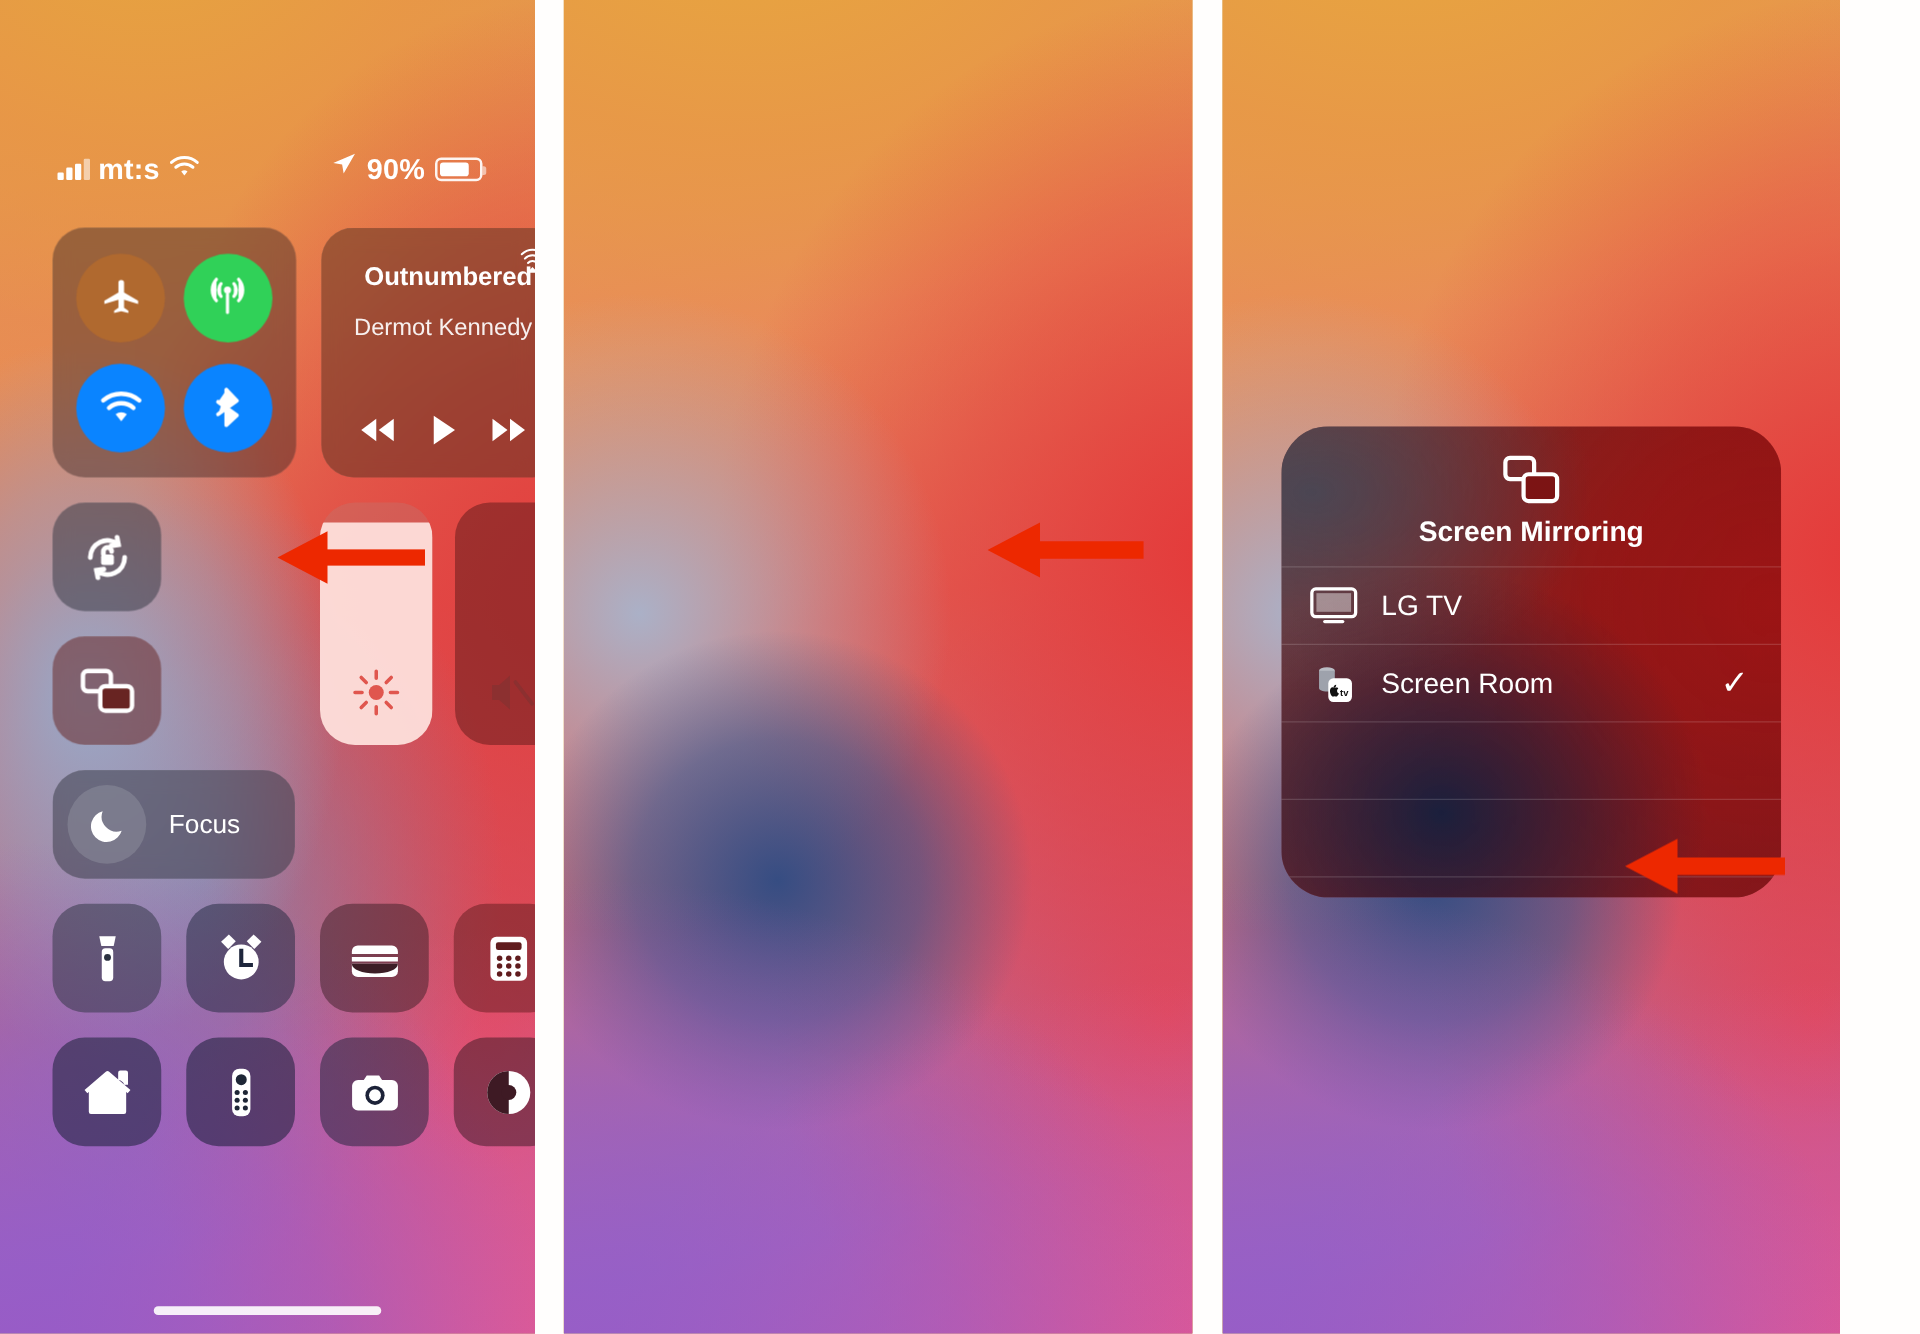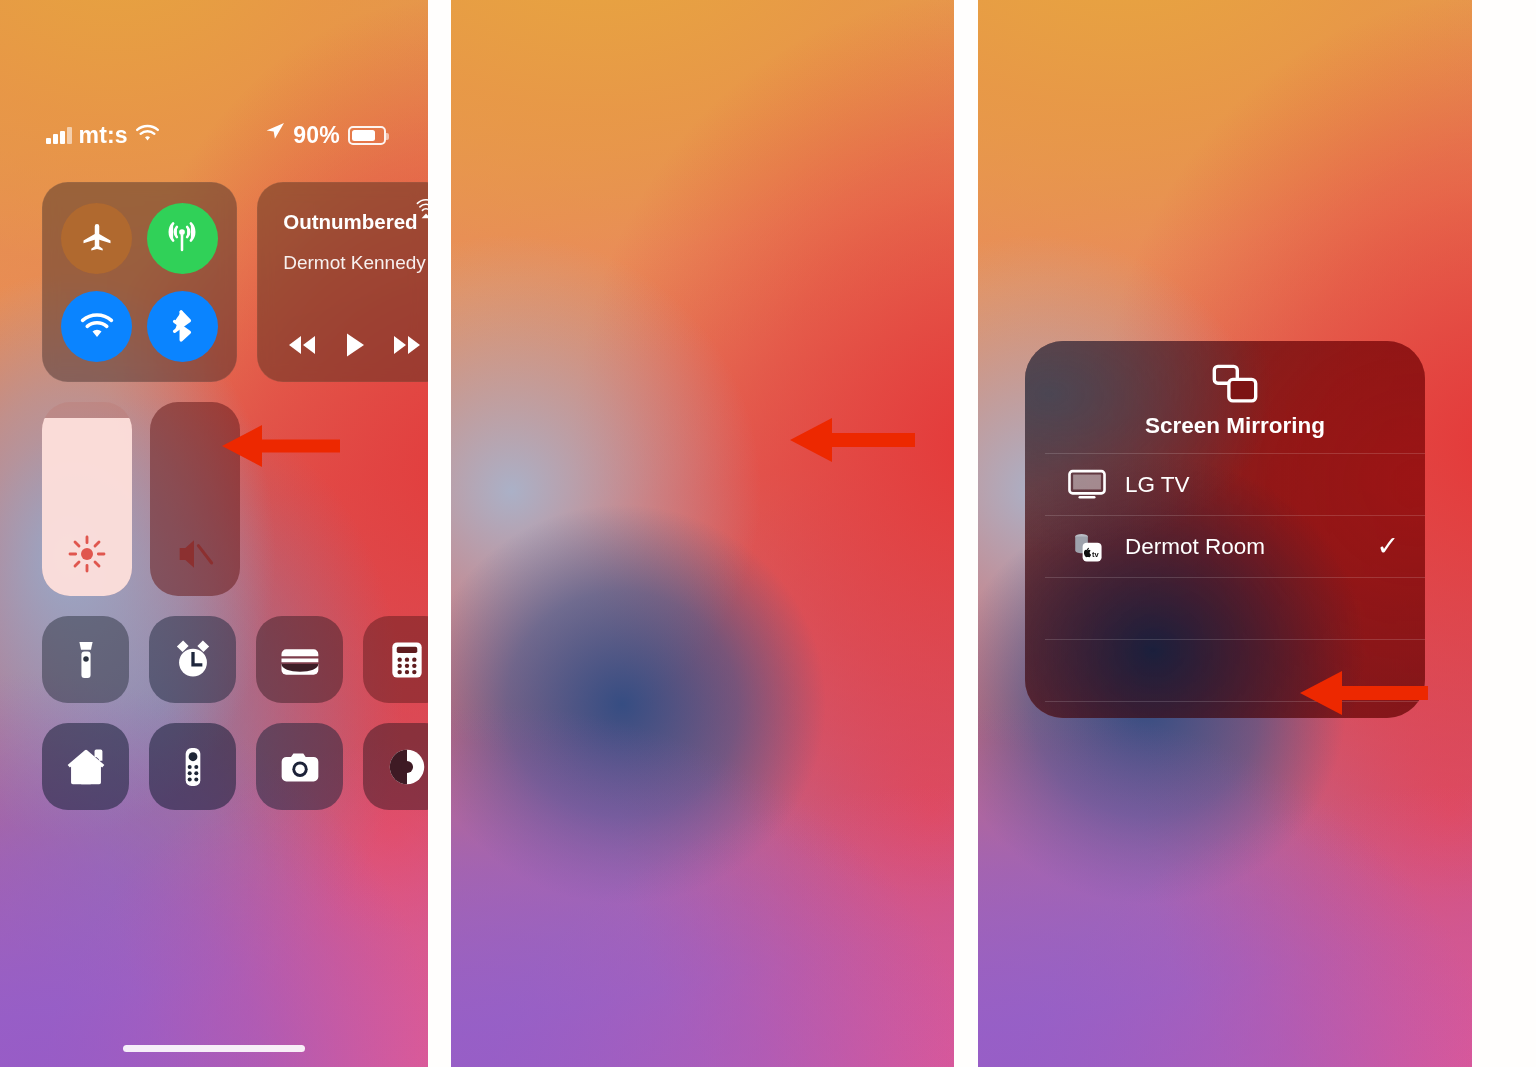--- a/index.html
+++ b/index.html
@@ -116,21 +116,21 @@
   .circ svg { width: 36px; height: 36px; fill: #fff; }
 
   
   .nowplaying {
     width: 195px; height: 200px;
     padding: 18px 14px 14px;
     display: flex; flex-direction: column; align-items: center; justify-content: space-between;
     background: rgba(82,46,30,0.48);
   }
   .np-airplay { position: absolute; top: 12px; right: 13px; width: 26px; height: 26px; }
-  .np-title { color: #fff; font-size: 20.5px; font-weight: bold; text-align: left; line-height: 1.18; margin-top: 10px; }
+  .np-title { color: #fff; font-size: 20.5px; font-weight: bold; text-align: right; line-height: 1.18; margin-top: 10px; }
   .np-artist { color: rgba(255,255,255,0.92); font-size: 19px; text-align: center; line-height: 1.2; margin-top: 18px; }
   .np-controls { display: flex; align-items: center; justify-content: space-between; width: 100%; padding: 0 14px 6px; }
   .np-controls svg { fill: #fff; }
 
   
   .u-row { display: flex; gap: 20px; }
   .u-left { display: flex; flex-direction: column; gap: 20px; }
   .sq { width: 87px; height: 87px; display: flex; align-items: center; justify-content: center; }
   .sq svg { width: 44px; height: 44px; fill: none; stroke: #fff; stroke-width: 2.1; }
   .mirror-tile { background: rgba(104,36,34,0.52); }
@@ -198,21 +198,21 @@
   }
   .sheet.s3 { left: 1089px; top: 341px; width: 400px; height: 377px; }
   .sheet-bg { position: absolute; inset: 0; }
   .sheet.s3 .sheet-bg {
     background:
       radial-gradient(88% 66% at 6% 14%, rgba(66,72,88,0.82) 0%, rgba(66,72,88,0) 64%),
       radial-gradient(76% 74% at 32% 82%, rgba(14,32,64,0.88) 0%, rgba(14,32,64,0) 70%),
       radial-gradient(112% 112% at 98% 38%, rgba(156,18,18,0.80) 0%, rgba(124,14,14,0.54) 52%, rgba(112,14,14,0.3) 100%),
       linear-gradient(125deg, rgba(72,66,66,0.72) 0%, rgba(136,20,20,0.76) 52%, rgba(114,18,24,0.74) 100%);
   }
-  .sheet-inner { position: relative; z-index: 2; padding-left: 20px; }
+  .sheet-inner { position: relative; z-index: 2; }
   .sheet-head {
     padding-top: 22px; padding-bottom: 14px;
     display: flex; flex-direction: column; align-items: center; gap: 8px;
   }
   .sheet-head .mirror-icon { width: 46px; height: 42px; }
   .sheet-head .mirror-icon svg { width: 46px; height: 42px; fill: none; stroke: #fff; stroke-width: 2.2; }
   .sheet-title { color: #fff; font-size: 22.5px; font-weight: bold; }
   .divider { height: 1px; background: rgba(255,255,255,0.15); }
   .dev-row {
     height: 61px; display: flex; align-items: center;
@@ -332,20 +332,46 @@
               <svg width="34" height="22" viewBox="0 0 34 22">
                   <path d="M4 2 16 11 4 20Z"></path>
                   <path d="M18 2 30 11 18 20Z"></path>
                 </svg>
             </span>
           </div>
         </div>
       </div>
 
       <div class="cc-row u-row">
+        <div class="u-left">
+          <div class="tile rotate-tile sq">
+            <svg viewBox="0 0 24 24" fill="none" stroke="#fff" stroke-width="1.8" stroke-linecap="round">
+              <path d="M4.5 12a7.5 7.5 0 0 1 12.2-5.8"></path>
+              <path d="M19.5 12a7.5 7.5 0 0 1-12.2 5.8"></path>
+              <path d="m16.2 3.2.6 3.2-3.2.5"></path>
+              <path d="m7.8 20.8-.6-3.2 3.2-.5"></path>
+              <rect x="9.2" y="10.7" width="5.6" height="4.6" rx="1" fill="#fff" stroke="none"></rect>
+              <path d="M10.2 10.7V9.4a1.8 1.8 0 0 1 3.6 0"></path>
+            </svg>
+          </div>
+          <div class="tile mirror-tile sq">
+            <svg viewBox="0 0 26 22" fill="none" stroke="#fff" stroke-width="2" stroke-linejoin="round">
+              <rect x="1.4" y="1.4" width="13.2" height="9.6" rx="2.2"></rect>
+              <rect x="9.6" y="8.6" width="15" height="11.6" rx="2.4" fill="rgba(104,36,34,1)"></rect>
+            </svg>
+          </div>
+          <div class="tile focus-tile">
+            <span class="focus-knob">
+              <svg viewBox="0 0 24 24">
+                  <path d="M20.5 15.4A9 9 0 0 1 9.1 3.7 9.4 9.4 0 1 0 20.5 15.4Z"></path>
+                </svg>
+            </span>
+            <span class="focus-label">Focus</span>
+          </div>
+        </div>
 
         <div class="sliders">
           <div class="slider bright">
             <div class="fill" style="height:92%"></div>
             <span class="gi">
               <svg viewBox="0 0 24 24" fill="none" stroke-width="1.7" stroke-linecap="round">
                 <circle cx="12" cy="12" r="3.6" stroke="none"></circle>
                 <path d="M12 1.8v3.4M12 18.8v3.4M1.8 12h3.4M18.8 12h3.4M4.8 4.8l2.4 2.4M16.8 16.8l2.4 2.4M19.2 4.8l-2.4 2.4M7.2 16.8l-2.4 2.4" fill="none"></path>
               </svg>
             </span>
@@ -498,21 +524,21 @@
               <ellipse cx="10.5" cy="5.4" rx="5.2" ry="2.2" fill="#b9bcc4"></ellipse>
               <path d="M5.3 5.4v11.4c0 1.3 2.3 2.3 5.2 2.3s5.2-1 5.2-2.3V5.4Z" fill="#9ea2ac"></path>
               <rect x="11.4" y="10.4" width="15.6" height="15.6" rx="3.4" fill="#fff"></rect>
               <g transform="translate(13.6,15.2)" fill="#111">
                 <path d="M3.5 1.1c-.5 0-1.1.3-1.5.3-.4 0-.9-.3-1.4-.3C-.3 1.1-1.1 2-1.1 3.6c0 1 .4 2 .8 2.7.4.5.7.9 1.2.9.4 0 .6-.2 1.1-.2.5 0 .7.2 1.1.2.5 0 .8-.4 1.2-1 .3-.4.4-.8.5-1-.8-.3-1.2-1-1.2-1.8 0-.7.3-1.2.8-1.5-.3-.5-.8-.8-1.4-.8Z"></path>
                 <path d="M2.6.9C2.9.5 3.1 0 3 -.5c-.5 0-1 .3-1.3.7-.3.3-.5.8-.4 1.3.5 0 1-.2 1.3-.6Z"></path>
                 <text x="5.6" y="7.1" font-family="Liberation Sans, sans-serif" font-size="6.2" font-weight="bold" fill="#111">tv</text>
               </g>
             </svg>
           </span>
-          <span class="dev-name">Dermot Room</span>
+          <span class="dev-name">Screen Room</span>
           <span class="dev-check">✓</span>
         </div>
         <div class="divider"></div>
 
         <div class="dev-row empty"></div>
         <div class="divider"></div>
         <div class="dev-row empty"></div>
         <div class="divider"></div>
 
         <div class="stop-row">

